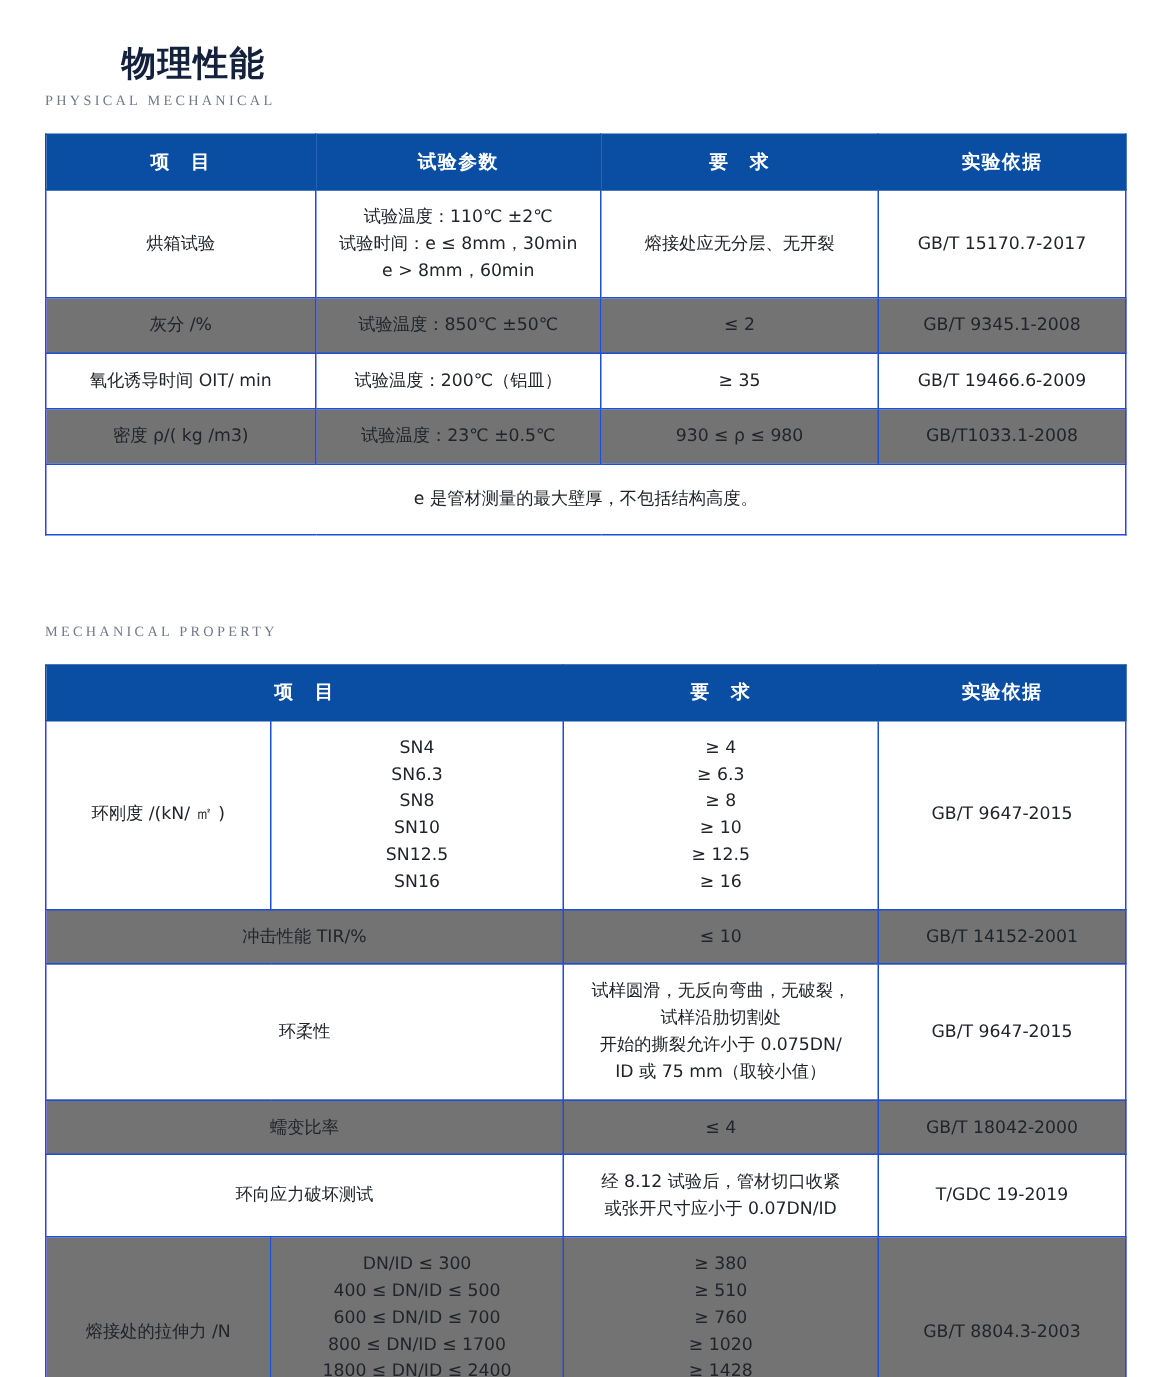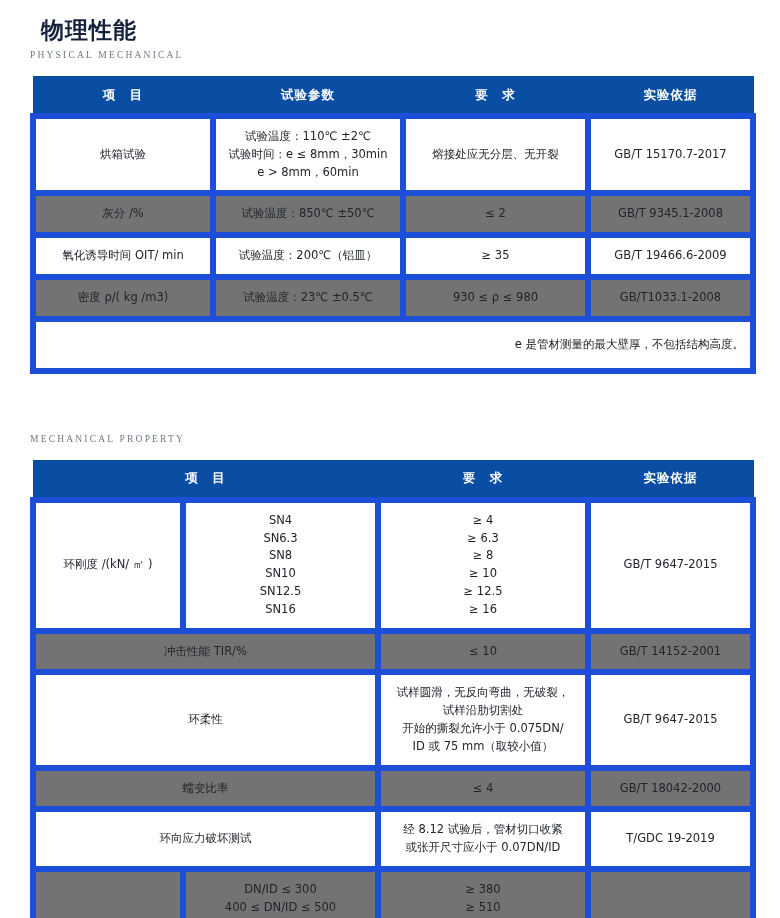--- a/index.html
+++ b/index.html
@@ -19,22 +19,23 @@
     padding: 0;
     box-sizing: border-box;
   }
   
   .section-head {
     padding-left: 30px;
     margin-top: 14px;
   }
   .badge {
     display: inline-flex;
-    align-items: center;
+    align-items: flex-start;
     height: 32px;
+    margin-left: 40px;
   }
   .badge .bar {
     width: 6px;
     background: #0b4da2;
     display: inline-block;
   }
   .badge .bar.left { margin-right: 5px; }
   .badge .bar.right { margin-left: 5px; }
   .badge .cn {
     font-family: "DejaVu Sans", sans-serif;
@@ -67,36 +68,35 @@
     color: #ffffff;
     font-size: 12.5px;
     font-weight: bold;
     height: 34px;
     border: 1px solid #0a4ea3;
     letter-spacing: 1px;
     font-family: "DejaVu Sans", sans-serif;
     margin-top: 16px;
   }
   table.spec td {
-    border: 6px solid #1d4ed8;
+    border: 1px solid #1d4ed8;
     font-size: 11.5px;
     color: #20252b;
     text-align: center;
     vertical-align: middle;
     padding: 9px 6px;
     line-height: 1.55;
     font-family: "DejaVu Sans", sans-serif;
   }
   table.spec tr.alt td {
     background: #737373;
   }
   table.spec td.note {
     padding: 14px 6px;
     font-size: 11.5px;
-    text-align: right;
   }
   .multi {
     white-space: pre-line;
   }
   .gap-lg { height: 46px; }
 </style>
 </head>
 <body>
 
 <div class="page">

